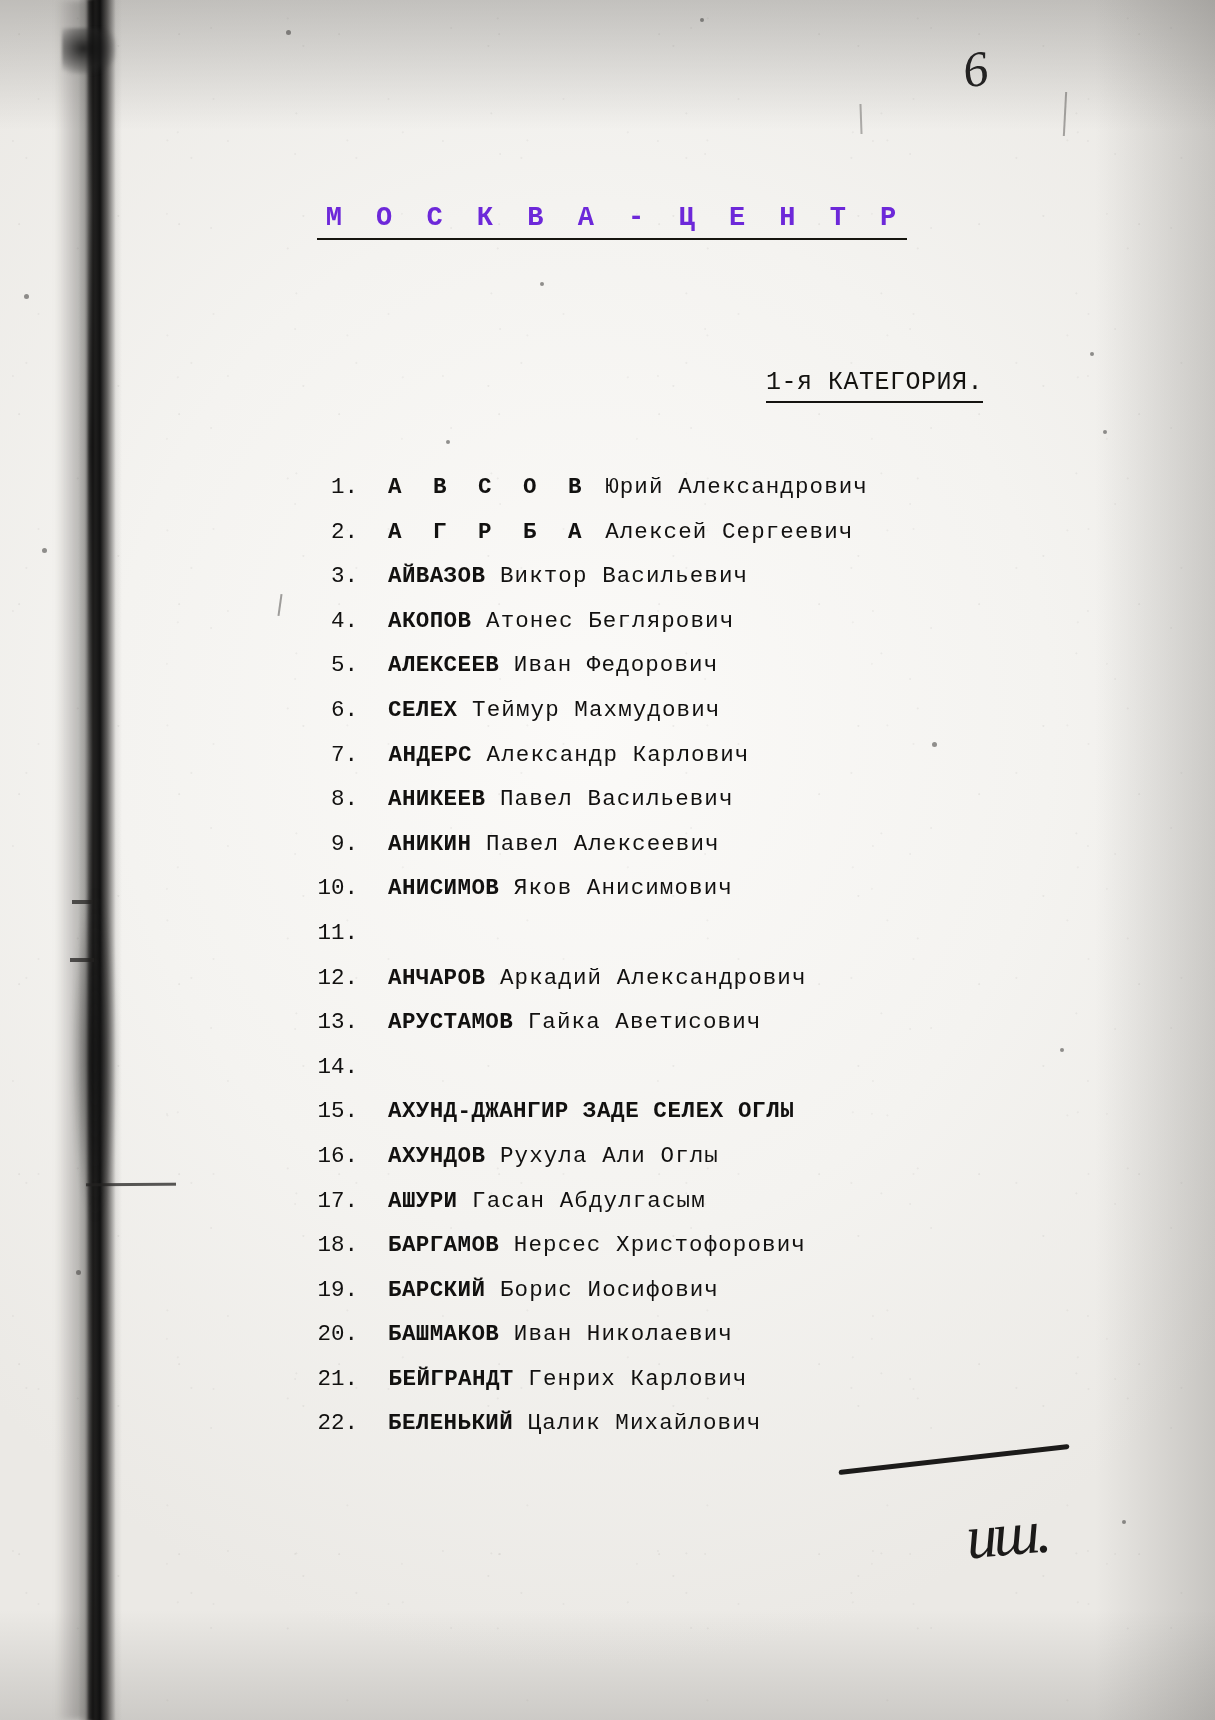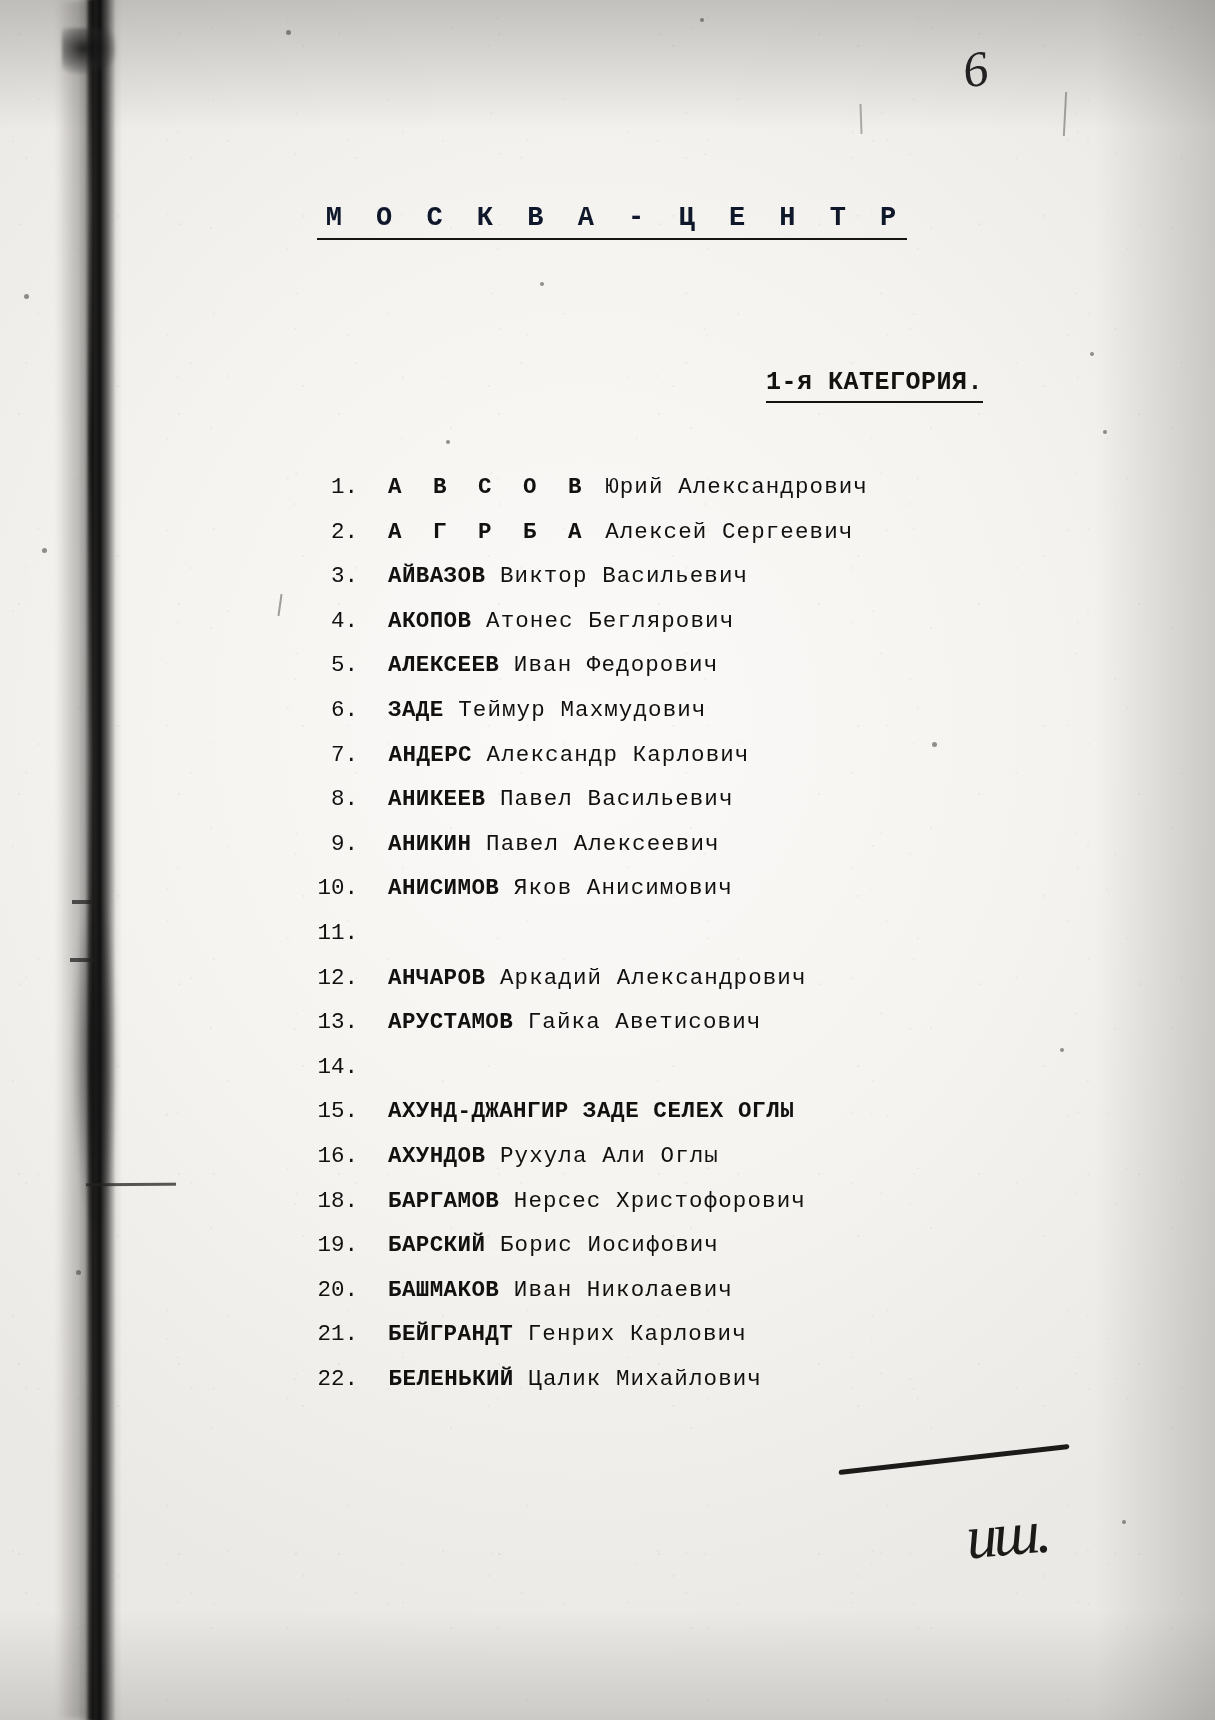--- a/index.html
+++ b/index.html
@@ -136,34 +136,34 @@
 
   .doc-title {
     position: absolute;
     left: 0; top: 203px;
     width: 100%;
     text-align: center;
     font-size: 27px;
     font-weight: 700;
     letter-spacing: 9px;
     text-indent: 9px;
-    color: #0f172a;
+    color: #6d28d9;
   }
   .doc-title span.u {
     display: inline-block;
     border-bottom: 2.5px solid #16150f;
     padding-bottom: 5px;
     padding-right: 2px;
   }
 
   .category {
     position: absolute;
     right: 232px; top: 368px;
     font-size: 25px;
-    font-weight: 700;
+    font-weight: 400;
     letter-spacing: .5px;
     color: #141310;
   }
   .category span.u {
     display: inline-block;
     border-bottom: 2.5px solid #141310;
     padding-bottom: 4px;
   }
 
   .name-list {
@@ -324,21 +324,21 @@
         <li class="name-row">
           <span class="row-num">4.</span>
           <span class="row-name"><span class="sur">АКОПОВ</span><span class="giv"> Атонес Беглярович</span></span>
         </li>
         <li class="name-row">
           <span class="row-num">5.</span>
           <span class="row-name"><span class="sur">АЛЕКСЕЕВ</span><span class="giv"> Иван Федорович</span></span>
         </li>
         <li class="name-row">
           <span class="row-num">6.</span>
-          <span class="row-name"><span class="sur">ЗАДЕ</span><span class="giv"> Теймур Махмудович</span></span>
+          <span class="row-name"><span class="sur">СЕЛЕХ</span><span class="giv"> Теймур Махмудович</span></span>
         </li>
         <li class="name-row">
           <span class="row-num">7.</span>
           <span class="row-name"><span class="sur">АНДЕРС</span><span class="giv"> Александр Карлович</span></span>
         </li>
         <li class="name-row">
           <span class="row-num">8.</span>
           <span class="row-name"><span class="sur">АНИКЕЕВ</span><span class="giv"> Павел Васильевич</span></span>
         </li>
         <li class="name-row">
@@ -365,20 +365,24 @@
         </li>
         <li class="name-row">
           <span class="row-num">15.</span>
           <span class="row-name"><span class="sur">АХУНД-ДЖАНГИР</span><span class="giv caps"> ЗАДЕ СЕЛЕХ ОГЛЫ</span></span>
         </li>
         <li class="name-row">
           <span class="row-num">16.</span>
           <span class="row-name"><span class="sur">АХУНДОВ</span><span class="giv"> Рухула Али Оглы</span></span>
         </li>
         <li class="name-row">
+          <span class="row-num">17.</span>
+          <span class="row-name"><span class="sur">АШУРИ</span><span class="giv"> Гасан Абдулгасым</span></span>
+        </li>
+        <li class="name-row">
           <span class="row-num">18.</span>
           <span class="row-name"><span class="sur">БАРГАМОВ</span><span class="giv"> Нерсес Христофорович</span></span>
         </li>
         <li class="name-row">
           <span class="row-num">19.</span>
           <span class="row-name"><span class="sur">БАРСКИЙ</span><span class="giv"> Борис Иосифович</span></span>
         </li>
         <li class="name-row">
           <span class="row-num">20.</span>
           <span class="row-name"><span class="sur">БАШМАКОВ</span><span class="giv"> Иван Николаевич</span></span>

